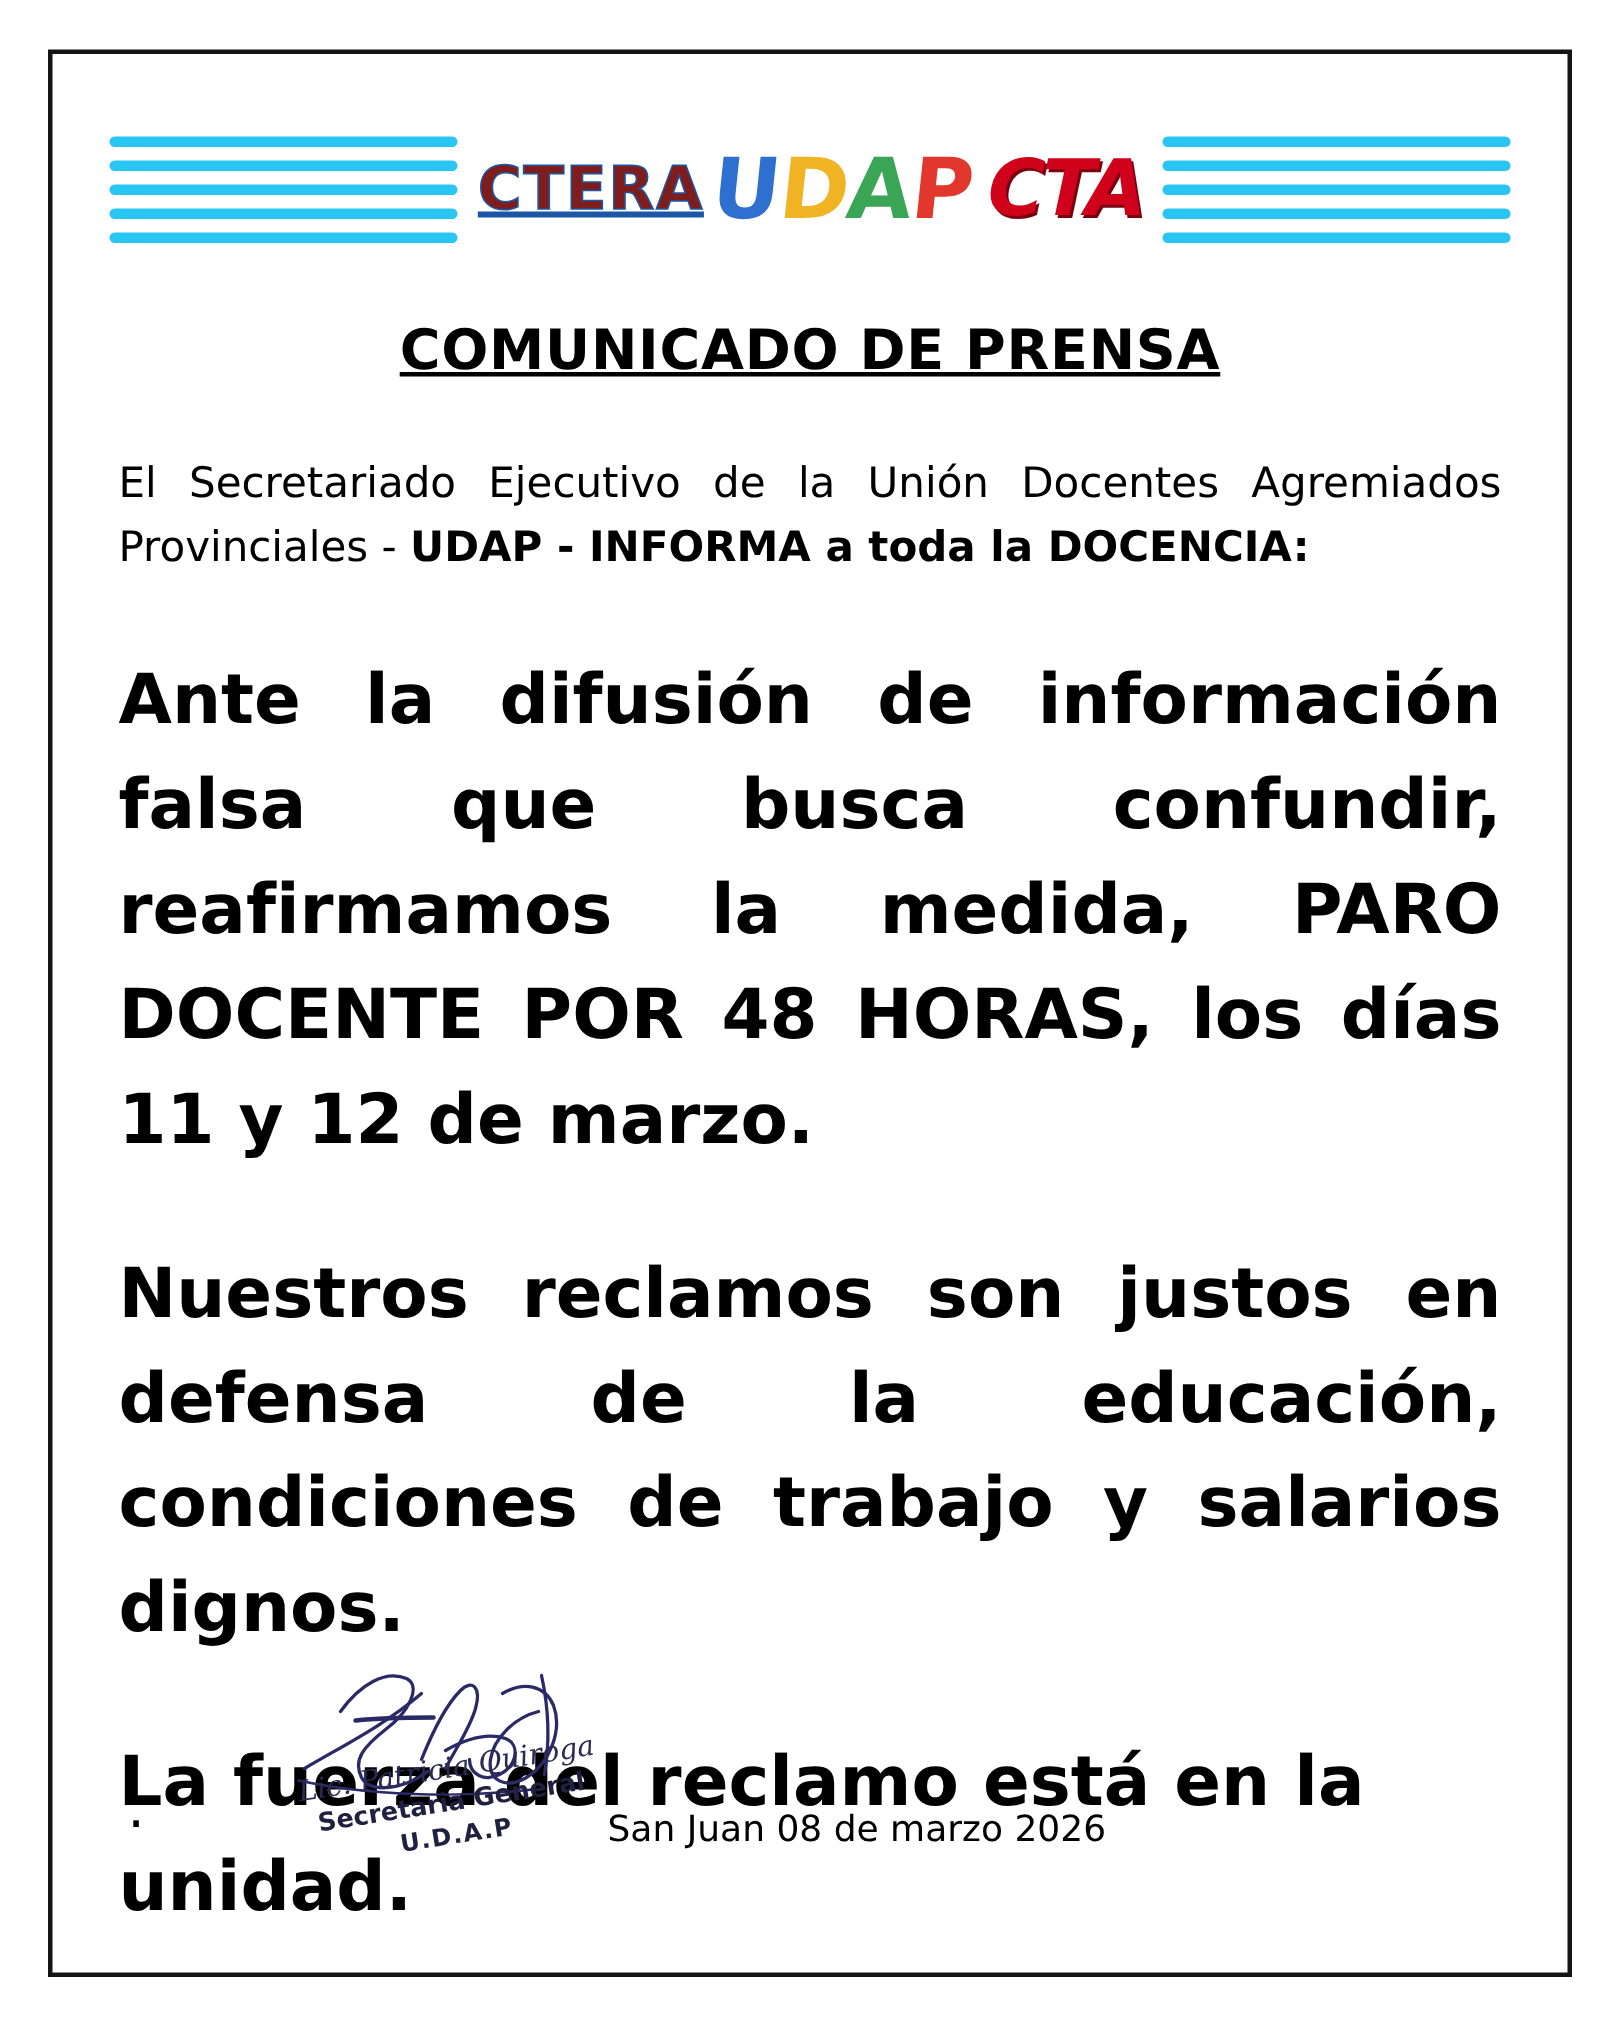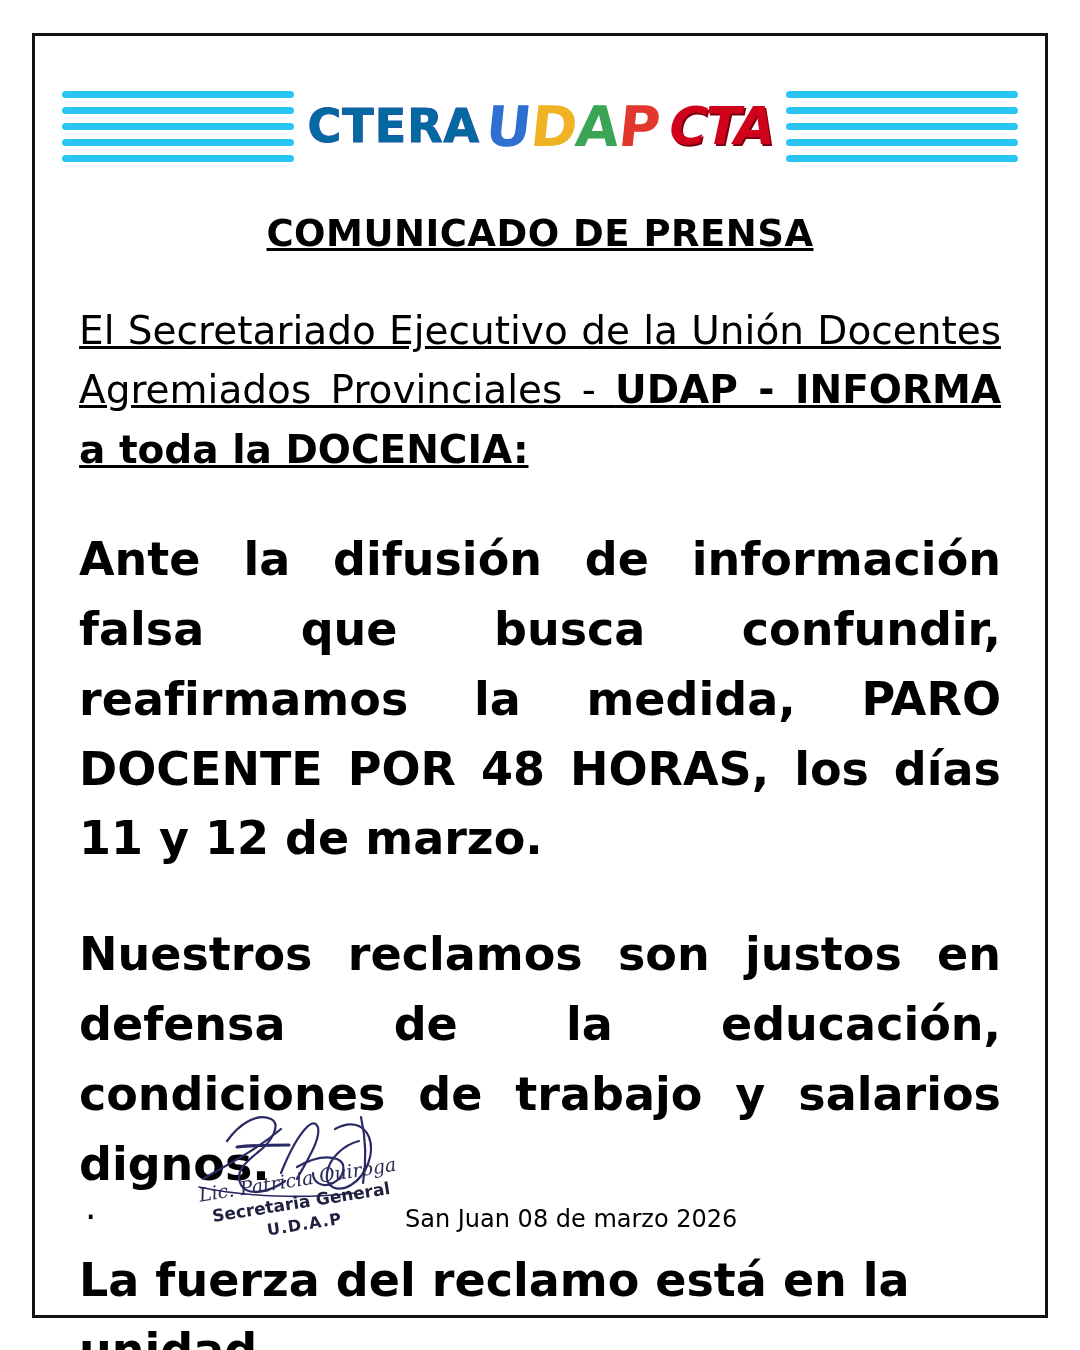--- a/index.html
+++ b/index.html
@@ -65,23 +65,24 @@
     display: flex;
     align-items: center;
     justify-content: center;
     padding: 0 14px;
     gap: 6px;
   }
 
   .ctera {
     font-family: "DejaVu Sans", sans-serif;
     font-weight: bold;
-    font-size: 46px;
+    font-size: 40px;
     letter-spacing: 1px;
-    color: #0369a1;
+    color: #7f1d1d;
+    text-decoration: underline;
     -webkit-text-stroke: 1px #1b57a6;
   }
 
   .udap {
     font-family: "DejaVu Sans", sans-serif;
     font-weight: bold;
     font-size: 56px;
     letter-spacing: -1px;
     display: flex;
     align-items: center;
@@ -113,25 +114,24 @@
     text-align: center;
     font-size: 37px;
     font-weight: bold;
     text-decoration: underline;
     letter-spacing: 0.5px;
     margin-bottom: 46px;
   }
 
   p.para {
     margin: 0;
-    font-size: 39px;
+    font-size: 28px;
     line-height: 1.52;
     text-align: justify;
     text-justify: inter-word;
-    text-decoration: underline;
   }
 
   .intro b { font-weight: bold; }
   .bold-block {
     font-weight: bold;
     font-size: 46px;
     line-height: 1.52;
     text-align: justify;
   }
   .bold-block.noj { text-align: left; }

